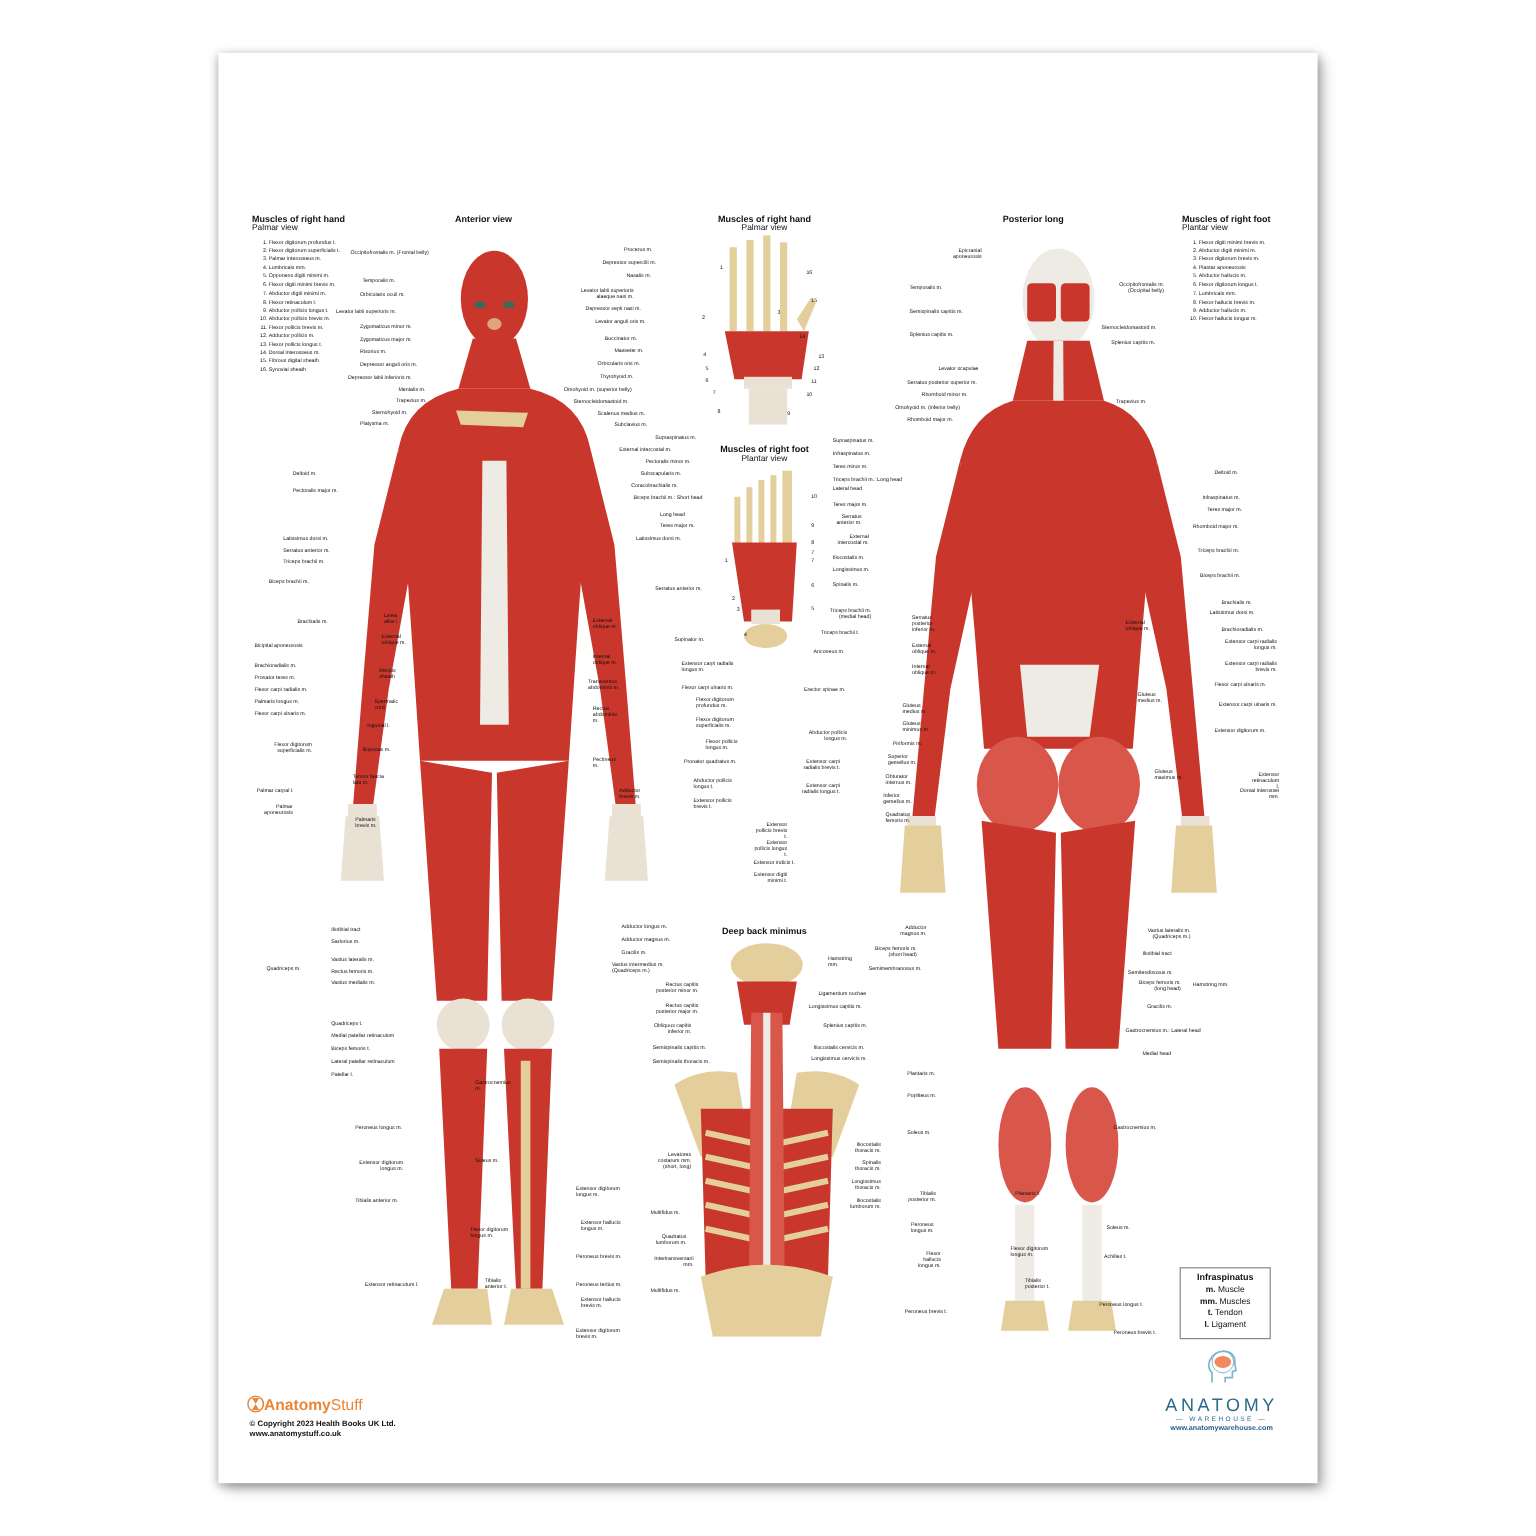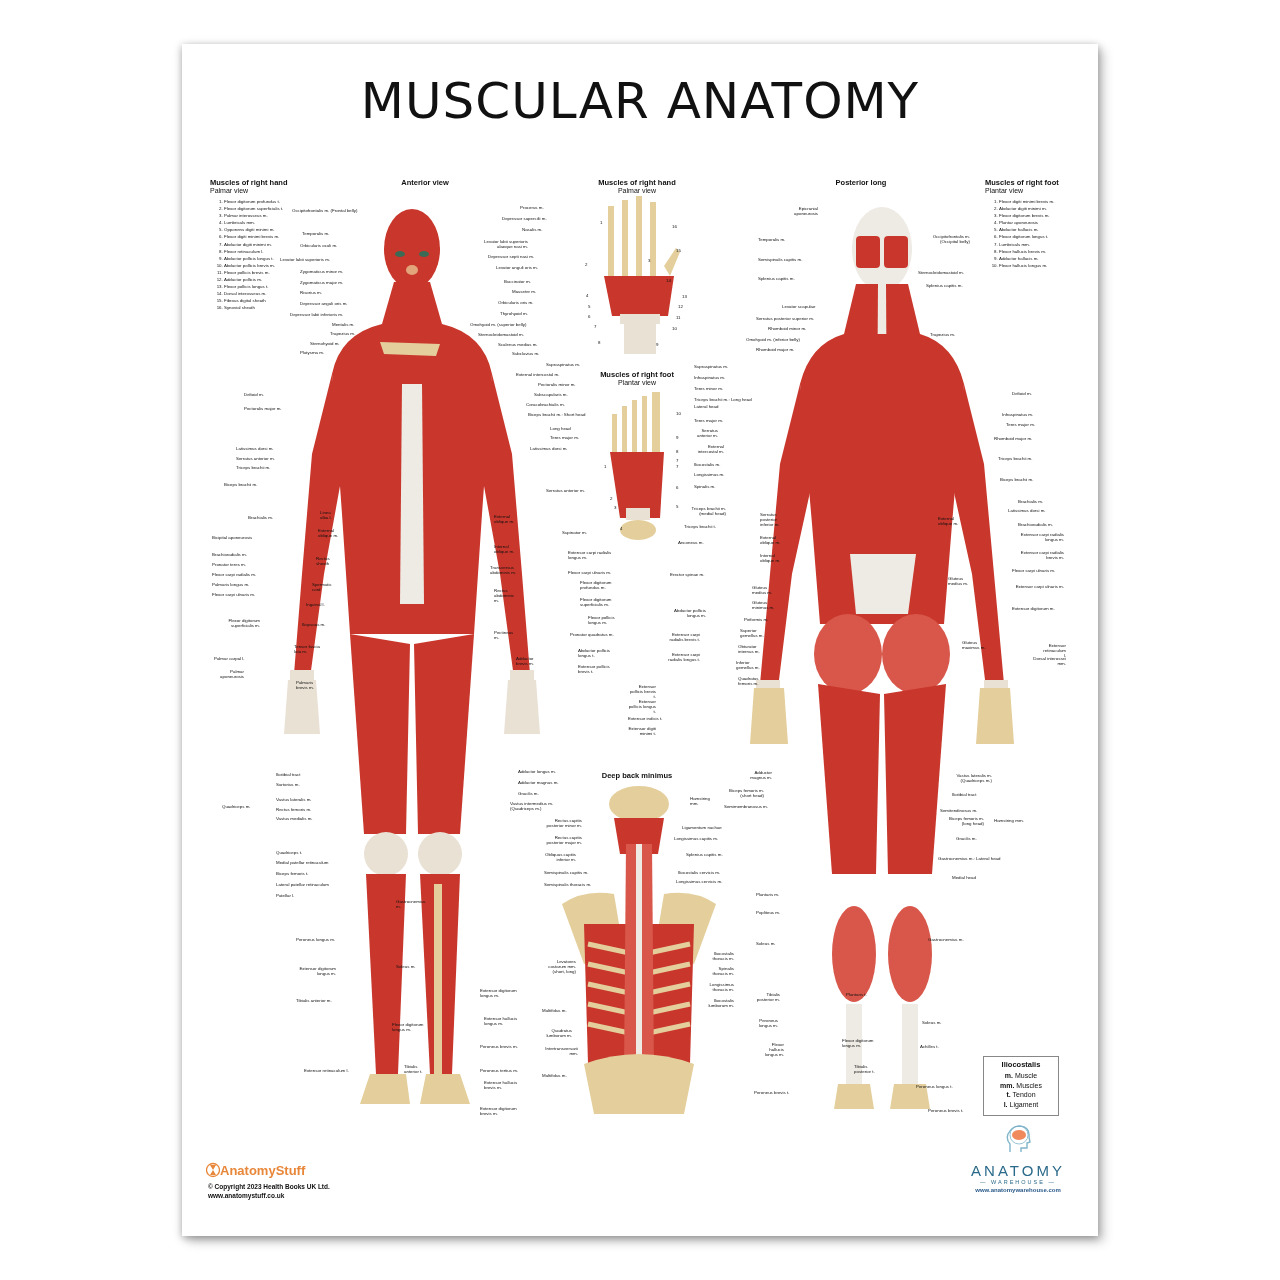--- a/index.html
+++ b/index.html
@@ -23,33 +23,32 @@
   .muscle2{fill:#d8574a;}
   .tendon{fill:#e9e1d4;}
   .bone{fill:#e4cf9c;}
   .white{fill:#eeeae4;}
   .abbr-box{position:absolute;left:801px;top:1012px;width:76px;height:60px;border:1px solid #888;
     font-size:7px;color:#111;text-align:center;padding-top:3px;box-sizing:border-box;}
   .abbr-box .h{font-weight:bold;font-size:7.5px;margin-bottom:2px;}
   .abbr-box .row{line-height:9.5px;}
   .abbr-box .row b{font-weight:bold;}
   .as-logo{position:absolute;left:24px;top:1118px;font-size:13px;color:#e8873a;font-weight:bold;}
-  .as-logo .stuff{font-weight:bold;}
+  .as-logo .stuff{font-weight:normal;}
   .copyright{position:absolute;left:26px;top:1138px;font-size:6.5px;font-weight:bold;color:#111;line-height:9px;}
   .aw{position:absolute;left:776px;top:1080px;width:120px;text-align:center;color:#2a6a8a;}
   .aw .name{font-size:15px;letter-spacing:3px;margin-top:4px;}
   .aw .sub{font-size:5.5px;letter-spacing:2px;}
   .aw .url{font-size:6px;font-weight:bold;color:#2a5a8a;margin-top:2px;}
 </style>
 </head>
 <body>
 
 <div class="poster">
 
-  <div class="title">MUSCULAR ANATOMY</div>
 
   <div class="abs" style="left:28px;top:134px;width:100px;">
     <div class="legend-title">Muscles of right hand</div>
     <div class="legend-sub">Palmar view</div>
     <ol class="legend">
       <li>Flexor digitorum profundus t.</li>
       <li>Flexor digitorum superficialis t.</li>
       <li>Palmar interosseus m.</li>
       <li>Lumbricals mm.</li>
       <li>Opponens digiti minimi m.</li>
@@ -77,21 +76,21 @@
       <li>Plantar aponeurosis</li>
       <li>Abductor hallucis m.</li>
       <li>Flexor digitorum longus t.</li>
       <li>Lumbricals mm.</li>
       <li>Flexor hallucis brevis m.</li>
       <li>Adductor hallucis m.</li>
       <li>Flexor hallucis longus m.</li>
     </ol>
   </div>
 
-  <div class="abs sec-title" style="left:198px;top:134px;width:90px;">Anterior view</div>
+  <div class="abs sec-title" style="left:176px;top:134px;width:90px;">Anterior view</div>
   <div class="abs" style="left:405px;top:134px;width:100px;">
     <div class="sec-title">Muscles of right hand</div>
     <div class="sec-sub">Palmar view</div>
   </div>
   <div class="abs sec-title" style="left:634px;top:134px;width:90px;">Posterior long</div>
   <div class="abs" style="left:405px;top:326px;width:100px;">
     <div class="sec-title">Muscles of right foot</div>
     <div class="sec-sub">Plantar view</div>
   </div>
   <div class="abs sec-title" style="left:405px;top:727px;width:100px;">Deep back minimus</div>
@@ -441,21 +440,21 @@
   <div class="lbl r" style="left:492px;top:792px;">Longissimus capitis m.</div>
   <div class="lbl r" style="left:504px;top:808px;">Splenius capitis m.</div>
   <div class="lbl r" style="left:496px;top:826px;">Iliocostalis cervicis m.</div>
   <div class="lbl r" style="left:494px;top:835px;">Longissimus cervicis m.</div>
   <div class="lbl r" style="left:524px;top:907px;width:28px;white-space:normal;text-align:right;">Iliocostalis thoracis m.</div>
   <div class="lbl r" style="left:526px;top:922px;width:26px;white-space:normal;text-align:right;">Spinalis thoracis m.</div>
   <div class="lbl r" style="left:520px;top:938px;width:32px;white-space:normal;text-align:right;">Longissimus thoracis m.</div>
   <div class="lbl r" style="left:518px;top:954px;width:34px;white-space:normal;text-align:right;">Iliocostalis lumborum m.</div>
 
   <div class="abbr-box">
-    <div class="h">Iliocostalis</div>
+    <div class="h">Infraspinatus</div>
     <div class="row"><b>m.</b> <span>Muscle</span></div>
     <div class="row"><b>mm.</b> <span>Muscles</span></div>
     <div class="row"><b>t.</b> <span>Tendon</span></div>
     <div class="row"><b>l.</b> <span>Ligament</span></div>
   </div>
 
   <div class="as-logo">
     <svg width="14" height="16" viewBox="0 0 14 16" style="vertical-align:-3px;">
       <circle cx="7" cy="8" r="6.5" fill="none" stroke="#e8873a" stroke-width="1.3"></circle>
       <path d="M4 3 L10 3 L7 8 L10 13 L4 13 L7 8 Z" fill="#e8873a"></path>

